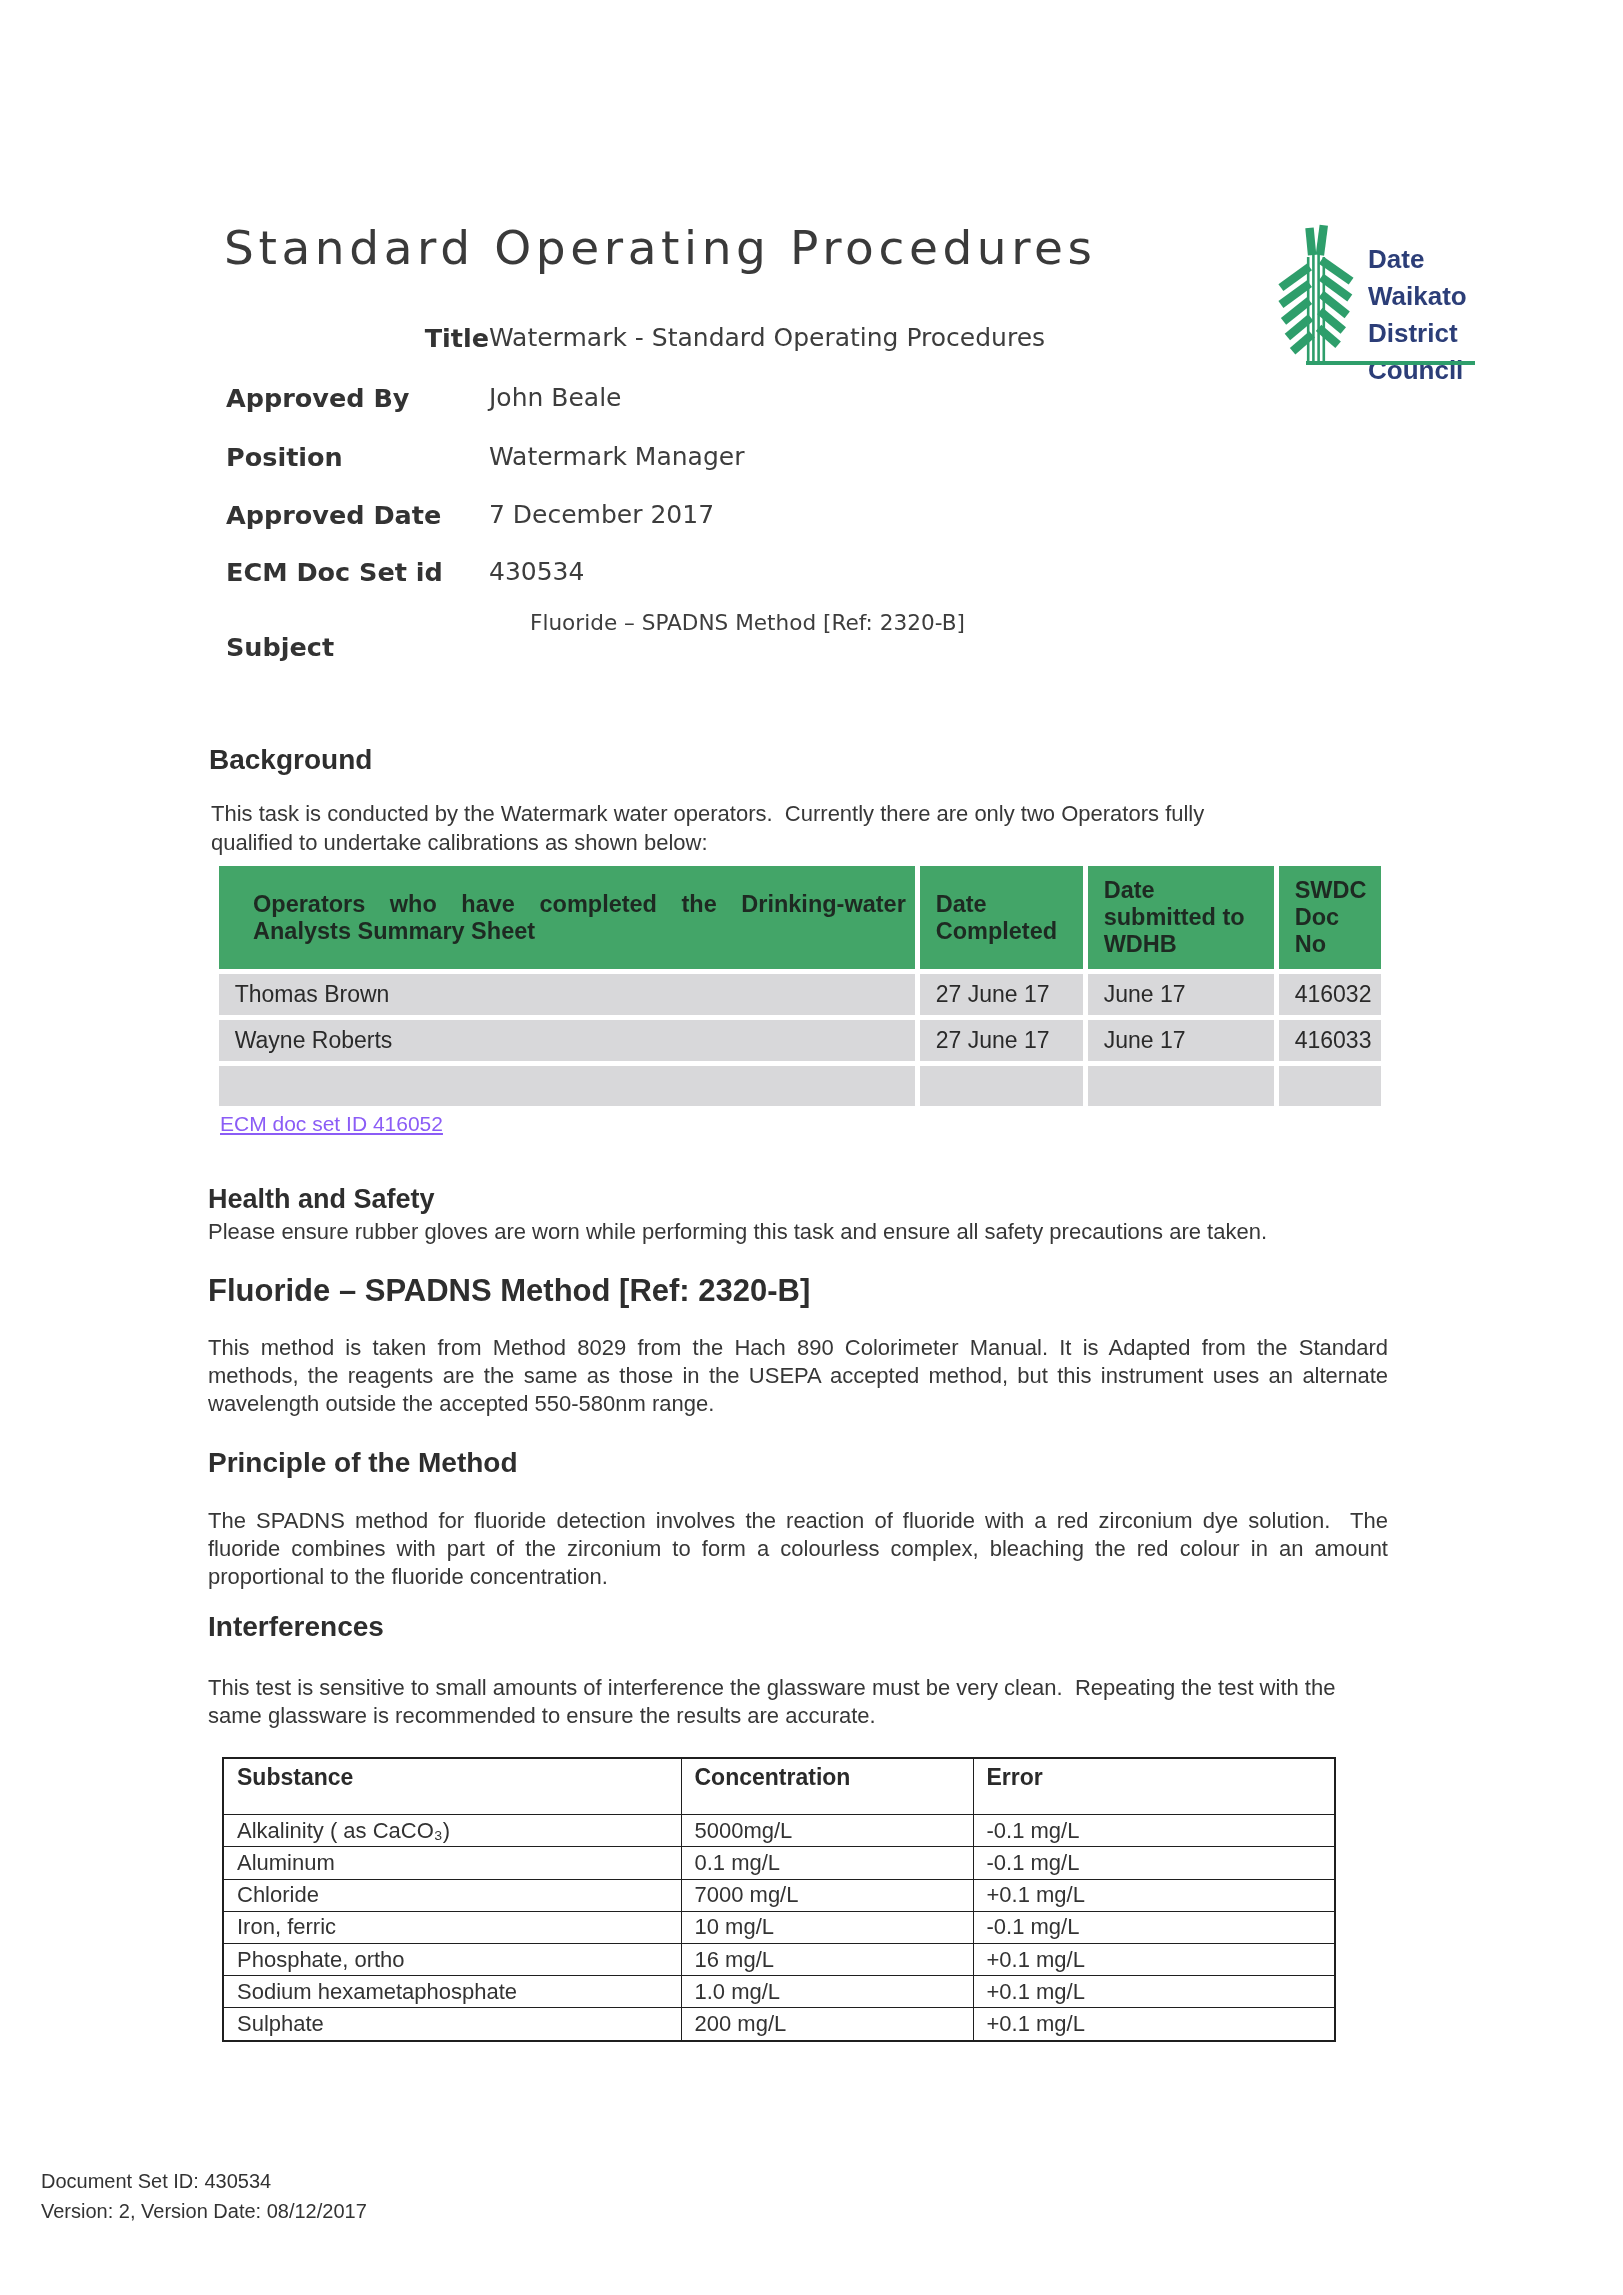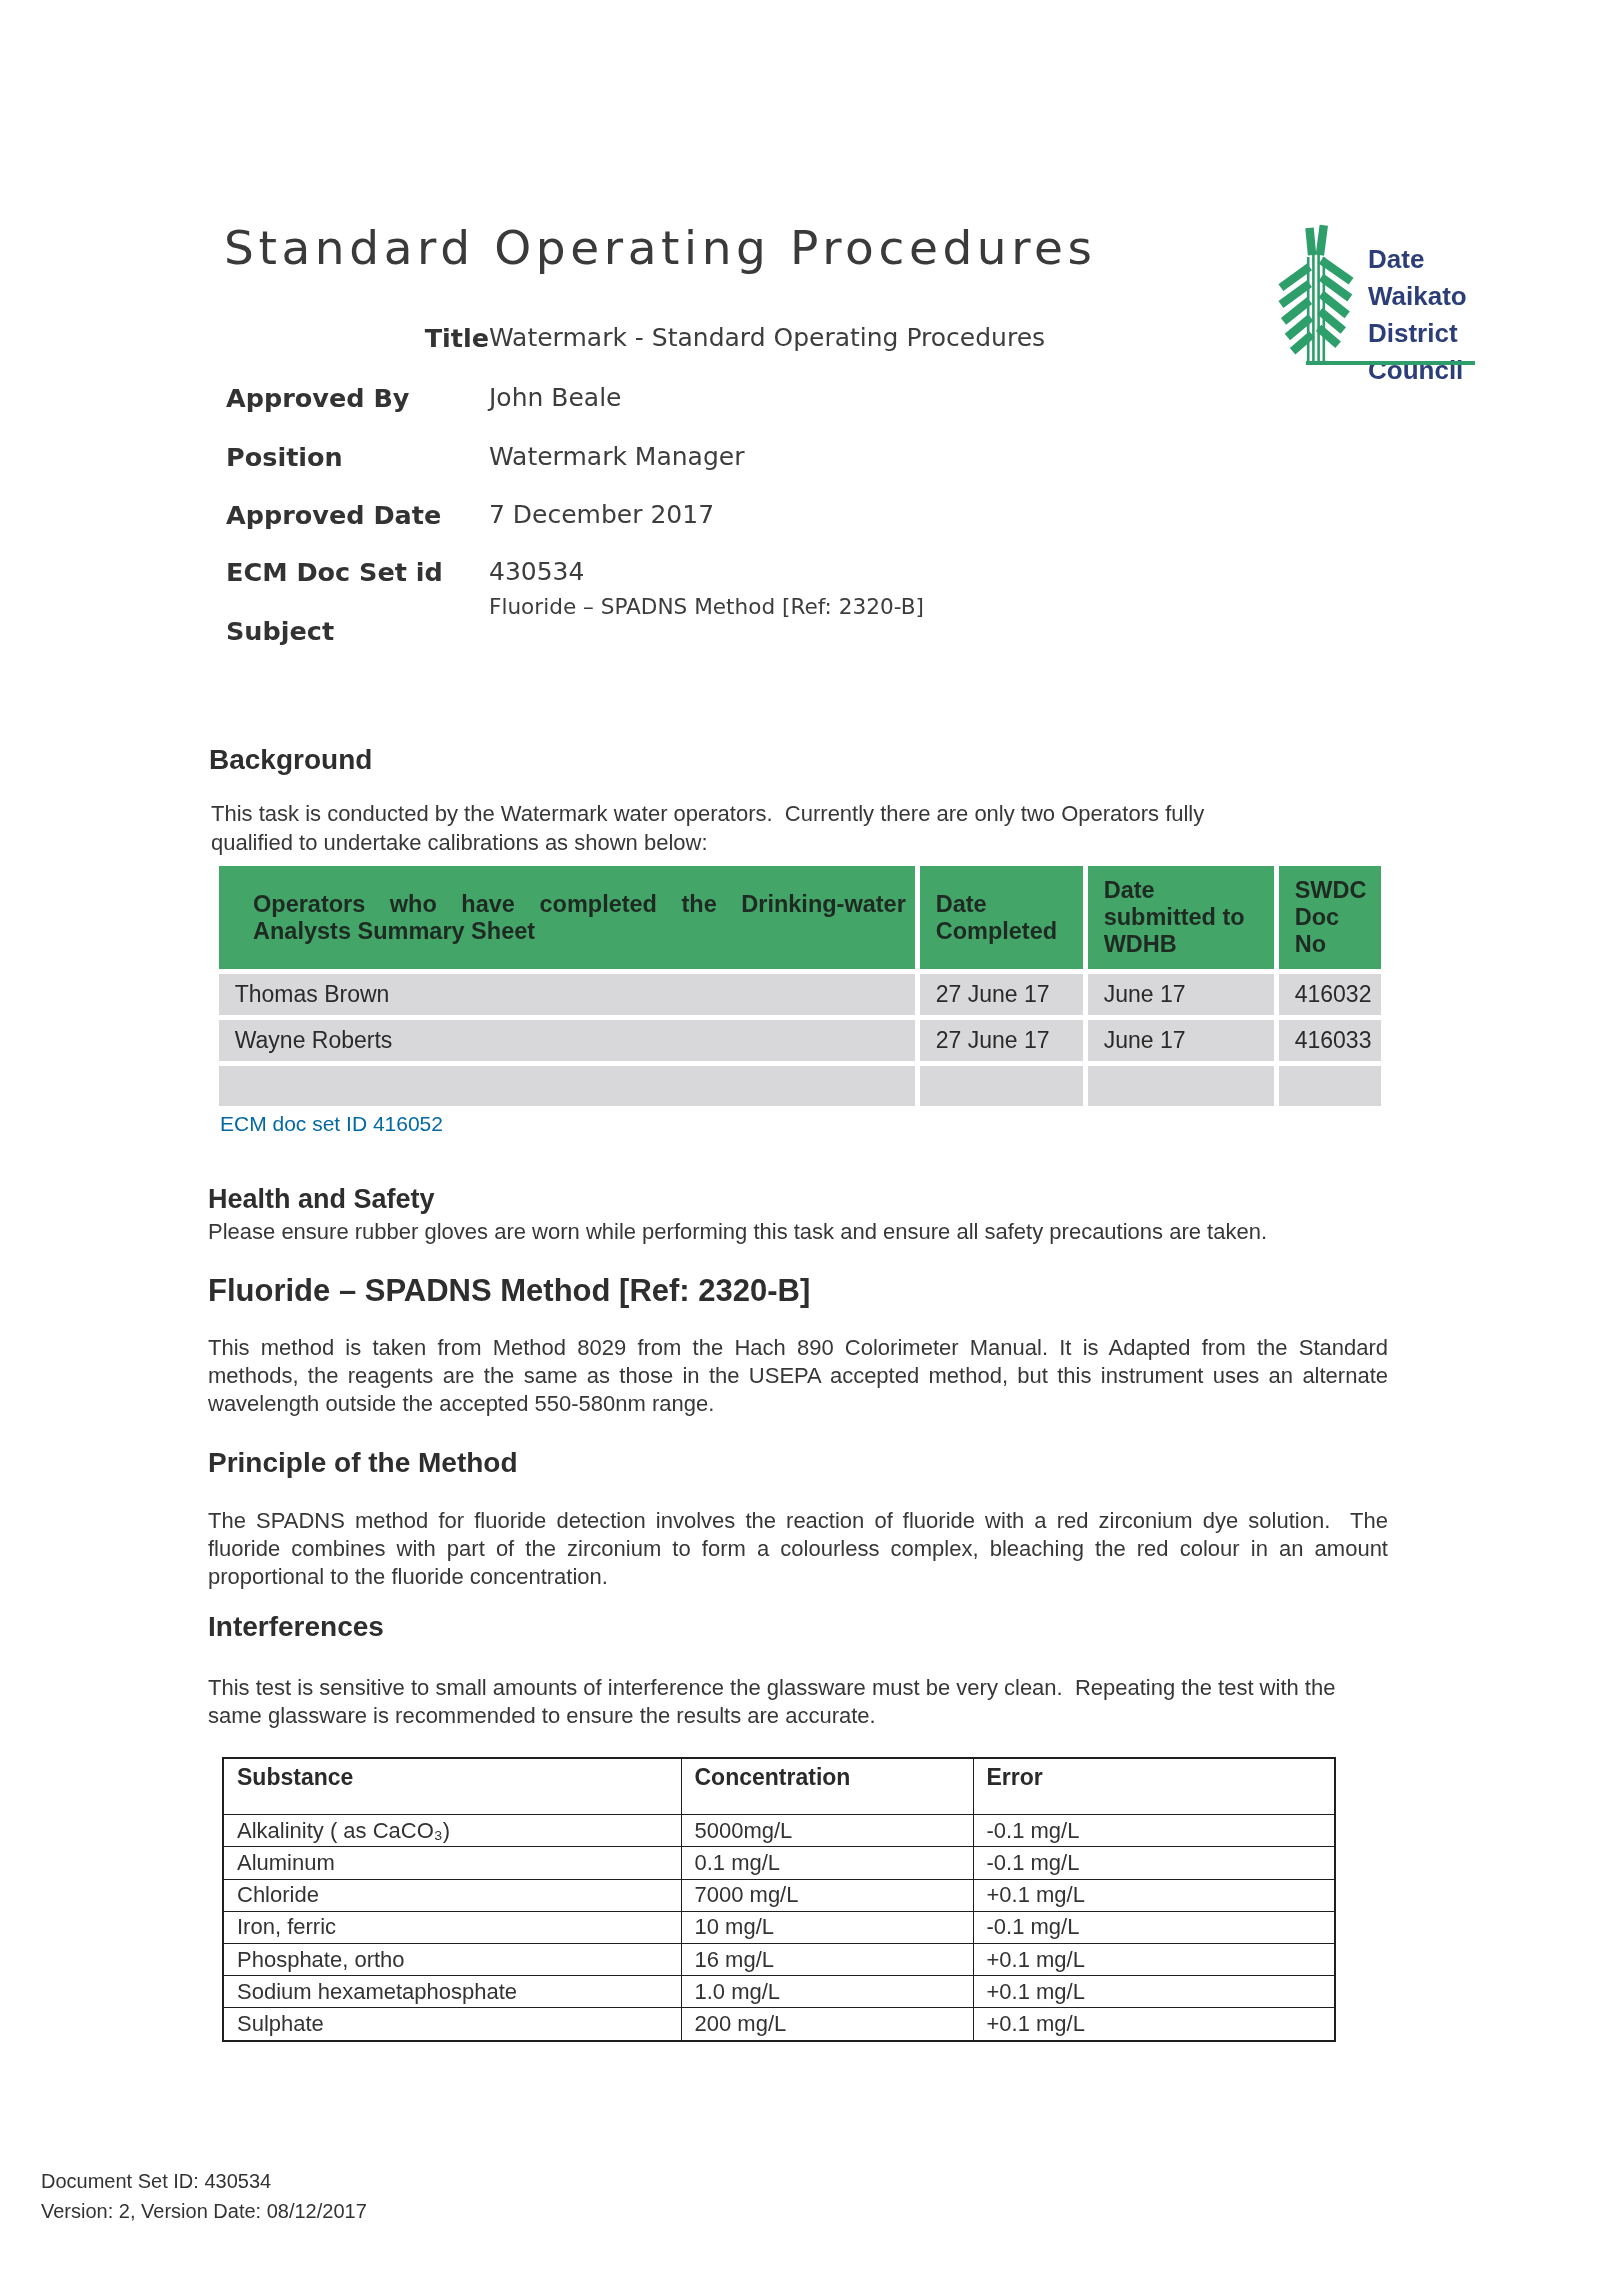--- a/index.html
+++ b/index.html
@@ -30,21 +30,21 @@
     color:#2c3e78;
   }
   .logo-underline{position:absolute;left:31px;top:145px;width:169px;height:3.9px;background:#2e9e6b;}
 
   
   .meta-row{position:absolute;left:226px;display:flex;align-items:flex-start;
     font-family:"DejaVu Sans",sans-serif;}
   .meta-label{width:263px;font-weight:bold;font-size:25.5px;color:#333333;flex:none;}
   .meta-value{font-size:25px;color:#3d3d3d;white-space:nowrap;}
   .meta-row-1{top:323px;text-align:right;} .meta-row-2{top:383px;} .meta-row-3{top:442px;}
-  .meta-row-4{top:500px;} .meta-row-5{top:557px;} .meta-row-6{top:594px;}
+  .meta-row-4{top:500px;} .meta-row-5{top:557px;} .meta-row-6{top:610px;gap:41px;}
   .meta-row-6 .meta-label{transform:translateY(22px);}
   .meta-row-6 .meta-value{font-size:21.6px;}
 
   
   .sec-heading{font-weight:bold;color:#2e2e2e;white-space:nowrap;}
   .h-background{left:209px;top:744px;font-size:28px;}
   .h-health{left:208px;top:1184px;font-size:27px;}
   .h-fluoride{left:208px;top:1273px;font-size:31px;}
   .h-principle{left:208px;top:1447px;font-size:28px;}
   .h-interferences{left:208px;top:1611px;font-size:28px;}
@@ -66,21 +66,21 @@
     background:#43a568;color:#1e2a22;
     font-size:23.5px;font-weight:bold;text-align:left;
     vertical-align:middle;padding:6.5px 9.2px 6.5px 15.7px;height:90px;
   }
   .op-table th.just{text-align:justify;padding-left:34px;}
   .op-table td{
     background:#d8d8da;color:#2a2a2a;
     font-size:23px;text-align:left;vertical-align:middle;
     padding:3.9px 9.2px 3.9px 15.7px;height:33px;margin-top:8px;
   }
-  .ecm-note{left:220px;top:1112px;font-size:21px;color:#0369a1;}
+  .ecm-note{left:220px;top:1112px;font-size:21px;color:#8b5cf6;text-decoration:underline;}
 
   
   .int-table{
     position:absolute;left:222px;top:1757px;width:1112px;
     border-collapse:collapse;table-layout:fixed;
     border:2px solid #1f1f1f;
   }
   .int-table th{
     border:1.3px solid #1f1f1f;font-size:23px;font-weight:bold;color:#2a2a2a;
     text-align:left;vertical-align:top;padding:5.2px 0 0 13px;height:50px;

